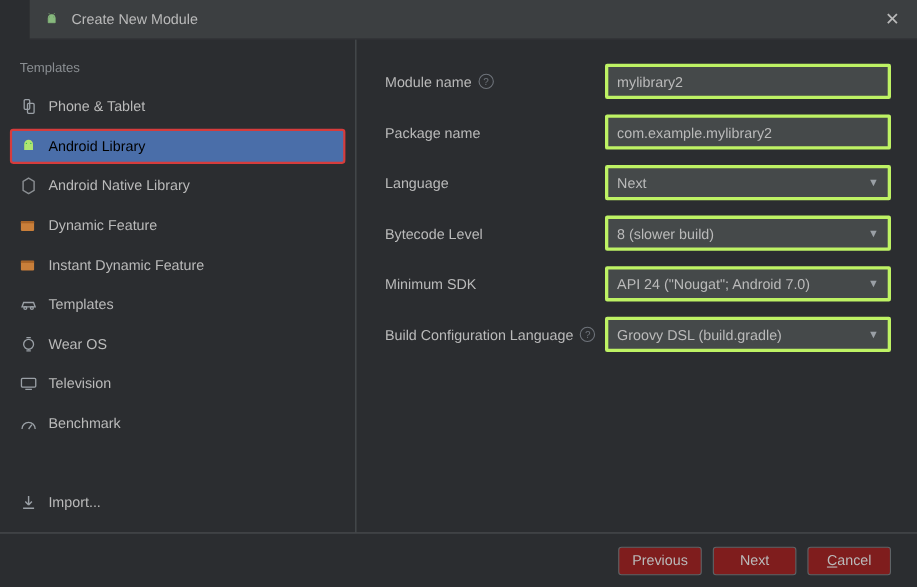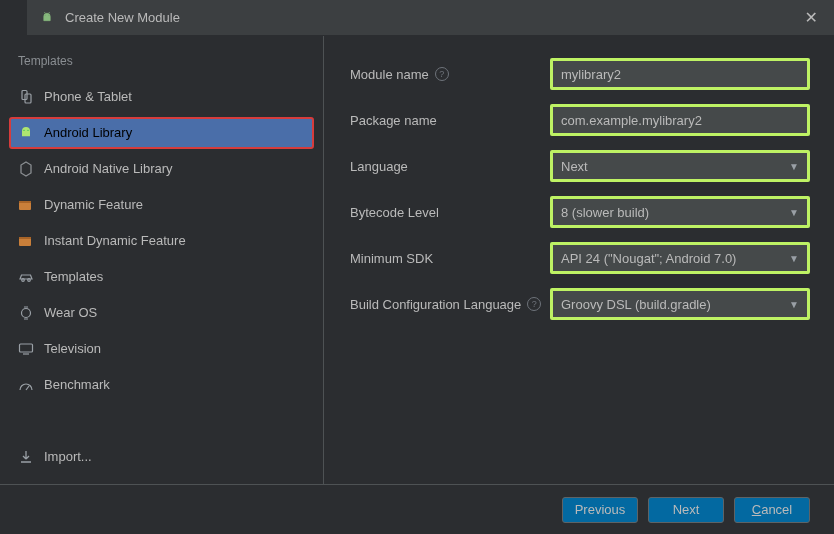--- a/index.html
+++ b/index.html
@@ -109,21 +109,21 @@
       padding: 0 24px;
       gap: 10px;
     }
     .btn {
       min-width: 76px;
       height: 26px;
       display: flex;
       align-items: center;
       justify-content: center;
       border: 1px solid #5e6366;
-      background: #0369a1;
+      background: #7f1d1d;
       color: #bababa;
       border-radius: 3px;
       cursor: pointer;
       font-size: 13px;
     }
     .btn.primary { background: #365880; border-color: #4c708c; color: #e6e6e6; }
     .btn .mnemonic { text-decoration: underline; }
     svg { display: block; }
   </style>
 </head>

